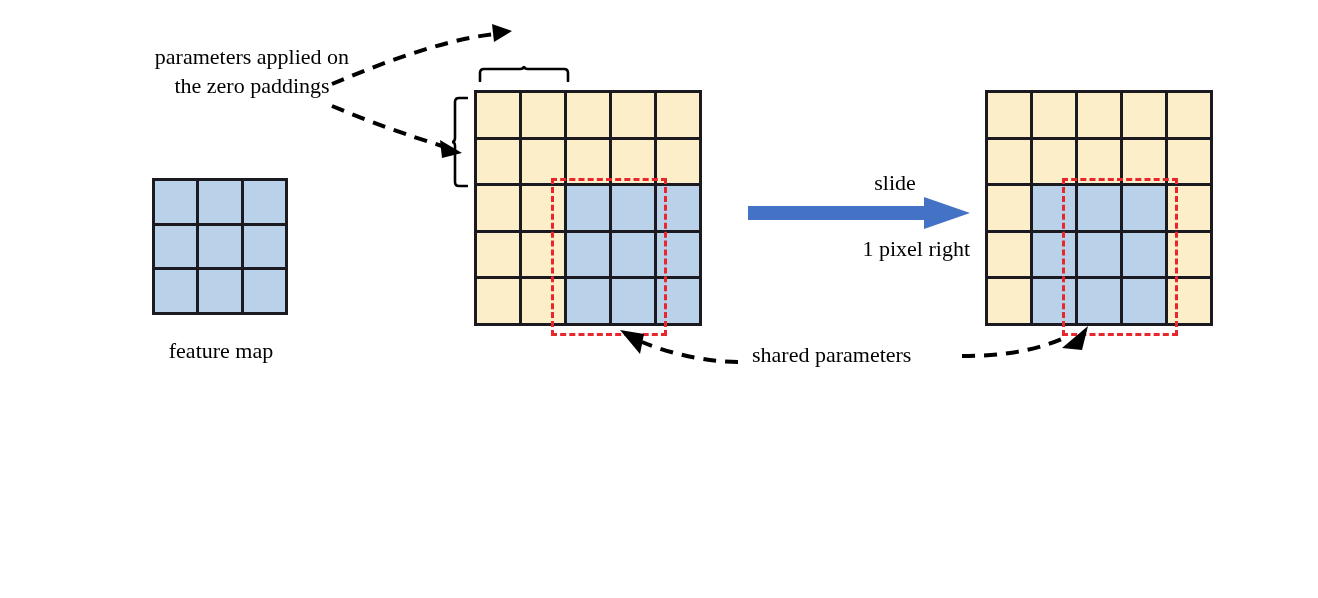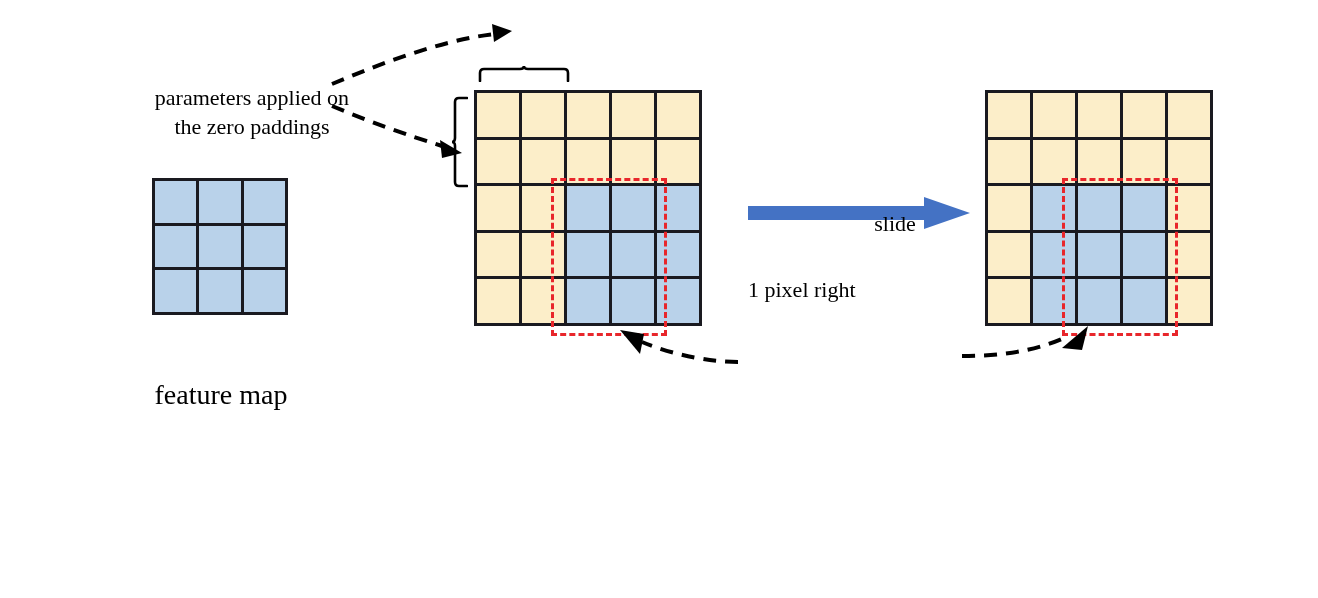--- a/index.html
+++ b/index.html
@@ -93,46 +93,45 @@
   #arrow-to-kernel-a { left: 600px; top: 328px; width: 140px; height: 48px; }
   #arrow-to-kernel-b { left: 960px; top: 330px; width: 150px; height: 48px; }
 
   
   .label {
     position: absolute;
     font-family: "Liberation Serif", "DejaVu Serif", serif;
     color: #000;
     white-space: nowrap;
     line-height: 1.32;
-    margin-top: 41px;
   }
   #label-zero-padding {
     left: 142px; top: 42px;
     font-size: 22px;
     text-align: center;
     white-space: normal;
     width: 220px;
   }
   #label-feature-map {
     left: 146px; top: 336px;
-    font-size: 28px;
+    font-size: 22px;
     width: 150px;
     text-align: center;
   }
   #label-slide {
     left: 784px; top: 168px;
     width: 222px;
     font-size: 22px;
     text-align: center;
   }
   #label-pixel-right {
     left: 748px; top: 234px;
     width: 222px;
     font-size: 22px;
-    text-align: left;
+    text-align: right;
   }
   #label-shared-parameters {
     left: 752px; top: 340px;
     font-size: 22px;
   }
 
   
   #caption {
     position: absolute;
     left: 28px; top: 400px;
@@ -257,20 +256,21 @@
     <div class="cell pad" style="background: rgb(252, 238, 201);"></div>
 
     <div class="cell pad" style="background: rgb(252, 238, 201);"></div>
     <div class="cell feat" style="background: rgb(185, 210, 234);"></div>
     <div class="cell feat" style="background: rgb(185, 210, 234);"></div>
     <div class="cell feat" style="background: rgb(185, 210, 234);"></div>
     <div class="cell pad" style="background: rgb(252, 238, 201);"></div>
   </div>
   <div class="kernel-window" id="kernel-window-b" style="border-color: rgb(232, 38, 43);"></div>
 
+  <div class="label" id="label-shared-parameters">shared parameters</div>
 
   <svg class="dash-arrow" id="arrow-to-kernel-b" viewBox="0 0 150 48">
     <path d="M2,26 C38,26 72,22 104,8" fill="none" stroke="#000" stroke-width="4" stroke-dasharray="13,9" stroke-linecap="butt"></path>
     <path d="M128,-4 L102,18 L122,20 Z" fill="#000"></path>
   </svg>
 
 
 </div>
 
 </body></html>

